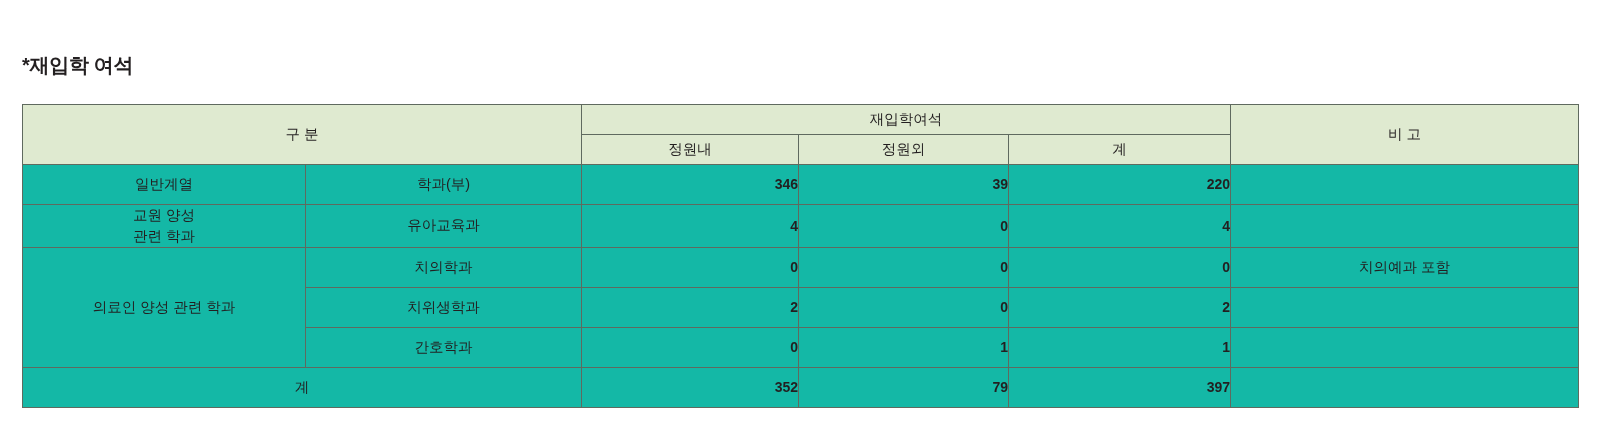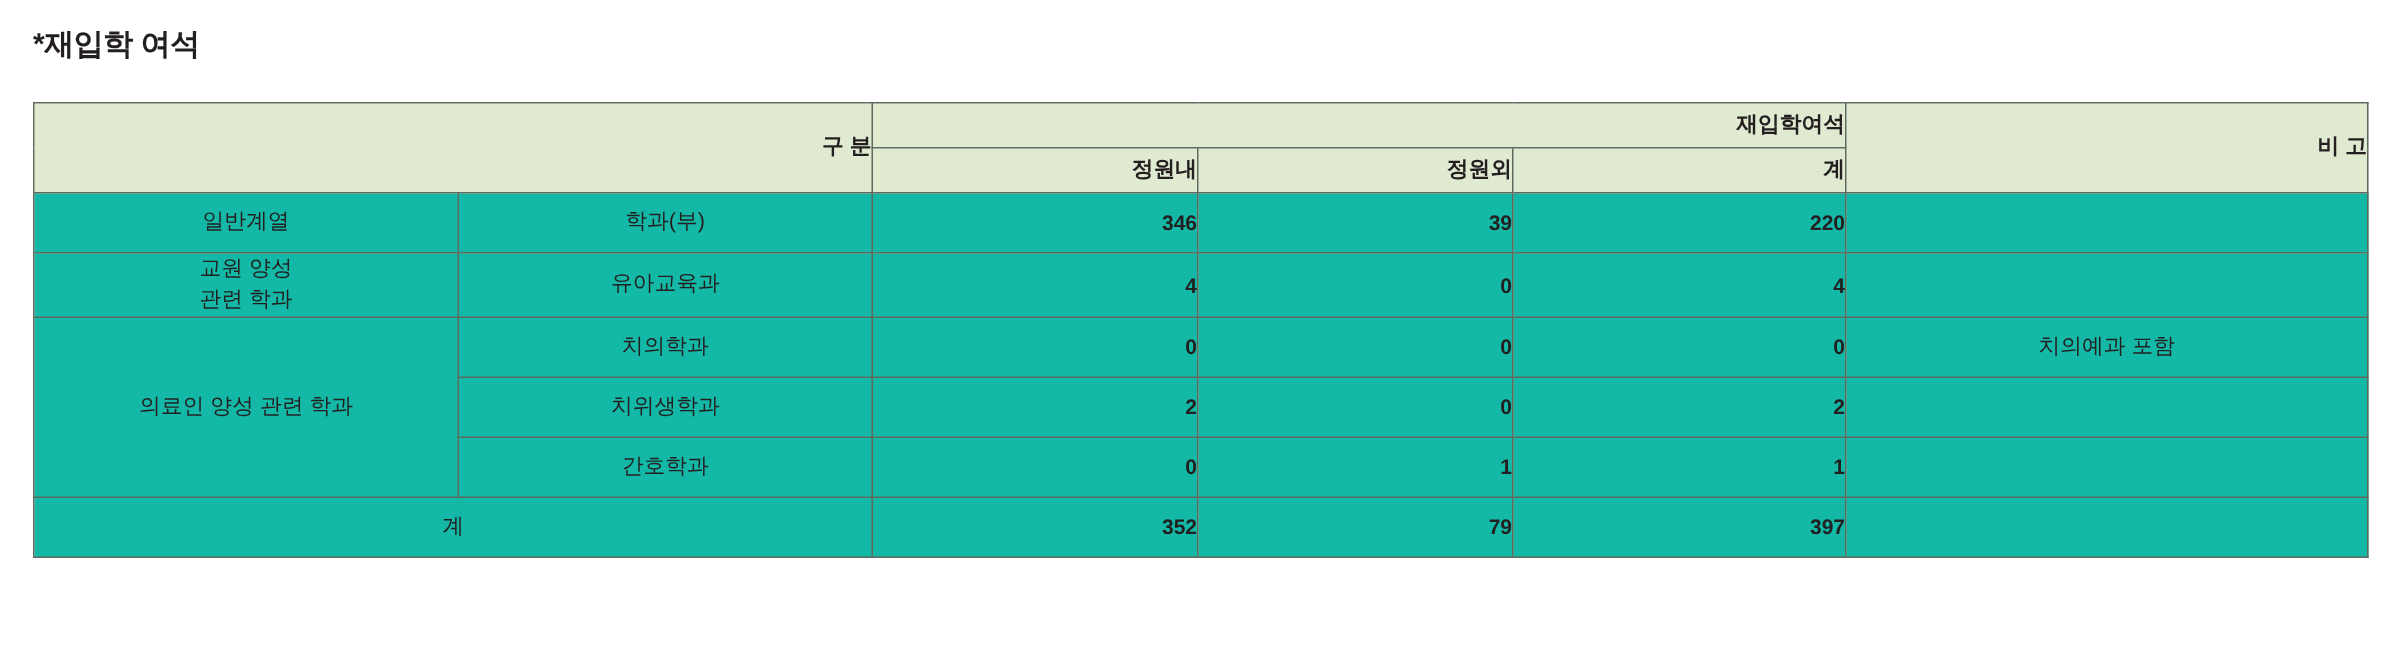--- a/index.html
+++ b/index.html
@@ -13,20 +13,21 @@
     font-family: "Liberation Sans", sans-serif;
     color: #231f20;
     overflow: hidden;
   }
   .page {
     position: relative;
     width: 1602px;
     height: 336px;
     box-sizing: border-box;
     padding: 12px;
+    margin-top: 36px;
   }
   .doc-title {
     position: absolute;
     left: 22px;
     top: 16px;
     font-size: 20px;
     font-weight: bold;
     letter-spacing: -0.3px;
     white-space: nowrap;
   }
@@ -43,23 +44,22 @@
   table.quota-table td {
     border: 1px solid #5f6a5f;
     text-align: center;
     vertical-align: middle;
     padding: 0;
     font-weight: normal;
     line-height: 1.35;
   }
   table.quota-table thead th {
     background: #dfead0;
-    font-weight: bold;
+    font-weight: normal;
     height: 29px;
-    text-align: right;
   }
   table.quota-table thead th.tall {
     height: 58px;
   }
   table.quota-table tbody td {
     background: #14b8a6;
     height: 39px;
     font-size: 14.5px;
   }
   table.quota-table tbody td.label {

